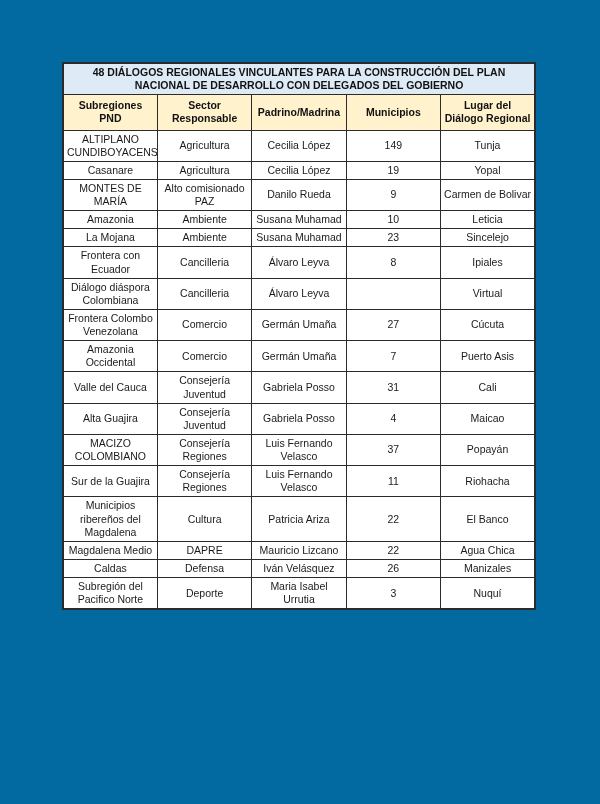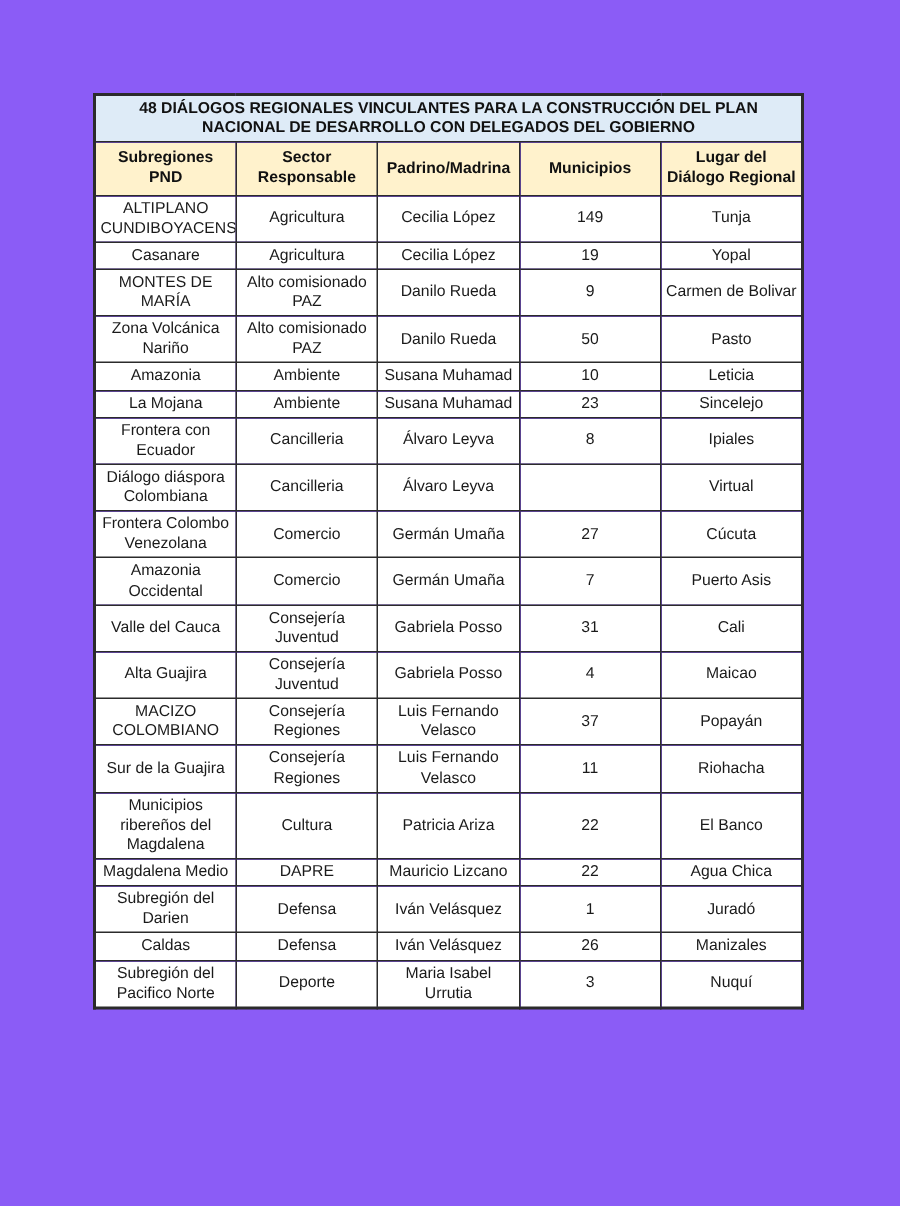--- a/index.html
+++ b/index.html
@@ -6,21 +6,21 @@
     margin: 0;
     padding: 0;
     background: #ffffff;
     font-family: "Liberation Sans", sans-serif;
     color: #1a1a1a;
   }
   .page {
     position: relative;
     width: 600px;
     height: 804px;
-    background: #8b5cf6;
+    background: #0369a1;
     overflow: hidden;
   }
   .doc-table {
     position: absolute;
     left: 62px;
     top: 62px;
     width: 474px;
     border-collapse: collapse;
     table-layout: fixed;
     border: 2px solid #2b2b2b;
@@ -90,27 +90,20 @@
           <td class="col-4">Yopal</td>
         </tr>
         <tr>
           <td class="col-0">MONTES DE MARÍA</td>
           <td class="col-1">Alto comisionado PAZ</td>
           <td class="col-2">Danilo Rueda</td>
           <td class="col-3">9</td>
           <td class="col-4">Carmen de Bolivar</td>
         </tr>
         <tr>
-          <td class="col-0">Zona Volcánica Nariño</td>
-          <td class="col-1">Alto comisionado PAZ</td>
-          <td class="col-2">Danilo Rueda</td>
-          <td class="col-3">50</td>
-          <td class="col-4">Pasto</td>
-        </tr>
-        <tr>
           <td class="col-0">Amazonia</td>
           <td class="col-1">Ambiente</td>
           <td class="col-2">Susana Muhamad</td>
           <td class="col-3">10</td>
           <td class="col-4">Leticia</td>
         </tr>
         <tr>
           <td class="col-0">La Mojana</td>
           <td class="col-1">Ambiente</td>
           <td class="col-2">Susana Muhamad</td>
@@ -181,27 +174,20 @@
           <td class="col-4">El Banco</td>
         </tr>
         <tr>
           <td class="col-0">Magdalena Medio</td>
           <td class="col-1">DAPRE</td>
           <td class="col-2">Mauricio Lizcano</td>
           <td class="col-3">22</td>
           <td class="col-4">Agua Chica</td>
         </tr>
         <tr>
-          <td class="col-0">Subregión del Darien</td>
-          <td class="col-1">Defensa</td>
-          <td class="col-2">Iván Velásquez</td>
-          <td class="col-3">1</td>
-          <td class="col-4">Juradó</td>
-        </tr>
-        <tr>
           <td class="col-0">Caldas</td>
           <td class="col-1">Defensa</td>
           <td class="col-2">Iván Velásquez</td>
           <td class="col-3">26</td>
           <td class="col-4">Manizales</td>
         </tr>
         <tr>
           <td class="col-0">Subregión del Pacifico Norte</td>
           <td class="col-1">Deporte</td>
           <td class="col-2">Maria Isabel Urrutia</td>

